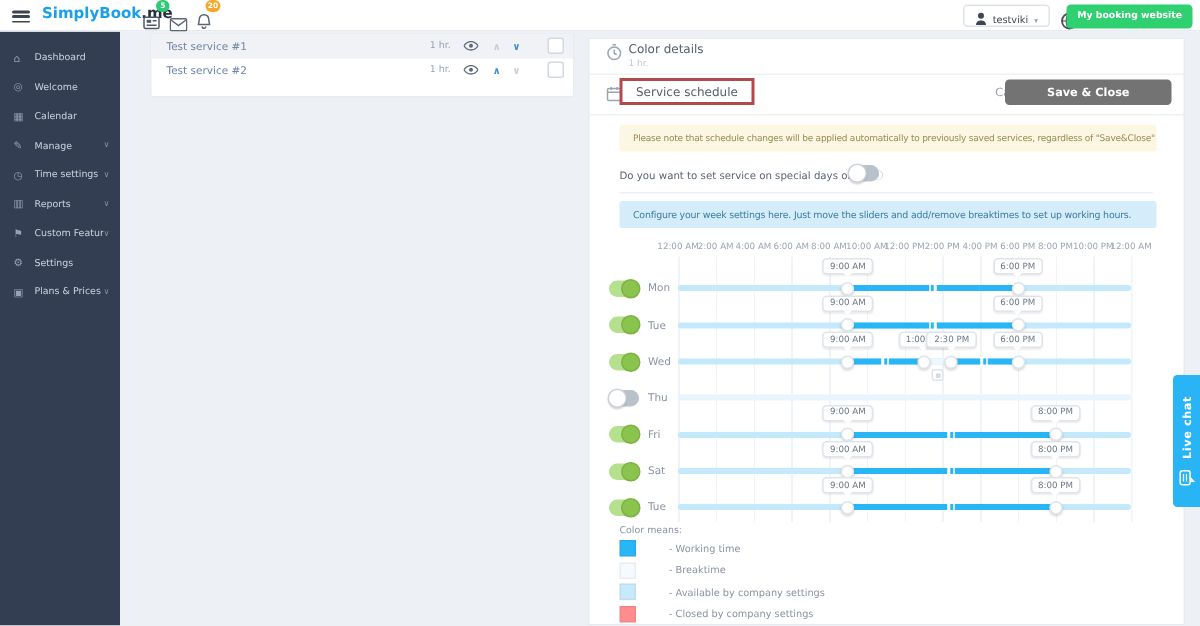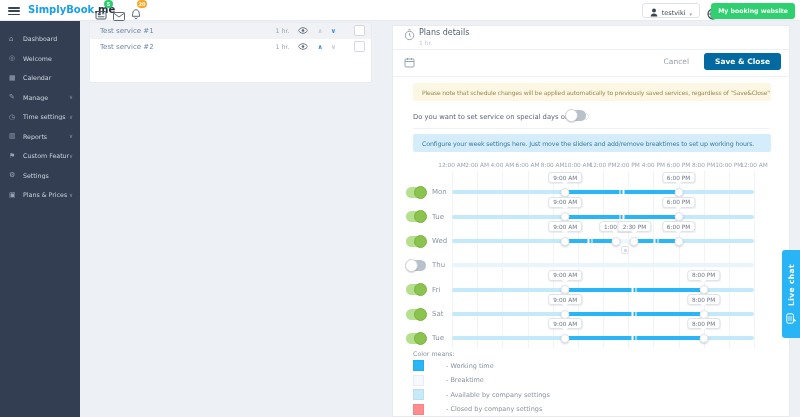--- a/index.html
+++ b/index.html
@@ -23,40 +23,40 @@
   .book-btn { position:absolute; right:5px; top:2.5px; height:16px; background:#2ed06f; border-radius:3px; color:#fff; font-size:6.2px; font-weight:bold; display:flex; align-items:center; padding:0 7px; white-space:nowrap; }
 
   
   .sidebar { position:absolute; left:0; top:21px; width:80px; height:396px; background:#333e52; z-index:5; padding-top:8px; }
   .sb-item { height:19.5px; display:flex; align-items:center; padding:0 7px 0 9px; cursor:pointer; }
   .sb-ic { width:14px; font-size:7px; color:#96a1b3; }
   .sb-lb { flex:1; font-size:6.3px; color:#cbd3df; white-space:nowrap; overflow:hidden; }
   .sb-ch { font-size:5.5px; color:#8591a5; }
 
   
-  .svc-card { position:absolute; left:89px; top:21.5px; width:283px; background:#fff; border:1px solid #e9ecf0; border-radius:2px; padding-bottom:27px; z-index:4; }
+  .svc-card { position:absolute; left:100px; top:21.5px; width:283px; background:#fff; border:1px solid #e9ecf0; border-radius:2px; padding-bottom:9px; z-index:4; }
   .svc-row { height:16px; display:flex; align-items:center; padding:0 6px 0 10px; cursor:pointer; }
   .svc-row.selected { background:#f0f2f6; }
   .svc-name { flex:1; font-size:7px; color:#6e86a4; white-space:nowrap; }
   .svc-dur { font-size:6.3px; color:#9aa3b0; margin-right:9px; }
   .svc-eye { margin-right:9px; display:flex; }
   .arrow { font-size:6.5px; font-weight:bold; color:#c7cdd6; margin-right:8px; }
   .arrow.active { color:#3e8ed6; }
   .svc-cb { width:11px; height:11px; border:1px solid #d4d9df; border-radius:2px; background:#fff; margin-left:10px; }
 
   
   .panel { position:absolute; left:392px; top:25px; width:398px; height:392px; background:#fff; border:1px solid #e7eaee; z-index:3; }
   .divider { position:absolute; left:0; right:0; height:1px; background:#eef1f4; }
   .divider.inset { left:20px; right:20px; }
   .sec-title { position:absolute; font-size:8px; color:#55606e; white-space:nowrap; }
   .sub { position:absolute; left:26px; top:13px; font-size:6px; color:#c2c9d3; }
   .sec-ic { position:absolute; left:11px; display:flex; }
   .redbox { position:absolute; left:20px; top:26px; border:2px solid #b34a4a; padding:2.5px 9px; font-size:8px; color:#55606e; white-space:nowrap; }
   .cancel { position:absolute; right:100px; top:31px; font-size:7.5px; color:#98a1ad; cursor:pointer; }
-  .save-btn { position:absolute; right:8px; top:27px; height:17px; background:#0369a1; border-radius:3px; color:#fff; font-size:7.5px; font-weight:bold; display:flex; align-items:center; padding:0 11px; white-space:nowrap; cursor:pointer; }
+  .save-btn { position:absolute; right:8px; top:27px; height:17px; background:#737373; border-radius:3px; color:#fff; font-size:7.5px; font-weight:bold; display:flex; align-items:center; padding:0 28px; white-space:nowrap; cursor:pointer; }
   .notice { position:absolute; left:20px; width:358px; height:18px; border-radius:2px; font-size:6px; letter-spacing:-.15px; display:flex; align-items:center; padding:0 9px; white-space:nowrap; overflow:hidden; }
   .notice.yellow { top:57px; background:#fcf7e3; color:#9c8a54; }
   .notice.blue { top:108px; background:#d5edfa; color:#3c7d9e; font-size:6.3px; }
   .question { position:absolute; left:20px; top:86px; font-size:6.8px; color:#5a6472; white-space:nowrap; }
   .info-ic { font-size:7px; color:#c6cdd7; margin-left:3px; }
 
   
   .tgl { width:20px; height:11px; border-radius:6px; position:absolute; cursor:pointer; }
   .tgl .knob { position:absolute; width:13px; height:13px; border-radius:50%; top:-1px; }
   .tgl.on { background:#b5e08e; }
@@ -222,31 +222,34 @@
   </div>
 
 <div class="panel">
   <div class="sec-ic" style="top:3px;">
     <svg width="11" height="12">
         <circle cx="5.5" cy="6.5" r="4.2" fill="none" stroke="#9aa5b3"></circle>
         <path d="M5.5 4.2V6.5l1.6 1" stroke="#9aa5b3" fill="none"></path>
         <line x1="4.3" y1=".8" x2="6.7" y2=".8" stroke="#9aa5b3"></line>
       </svg>
   </div>
-  <div class="sec-title" style="left:26px;top:2px;">Plans details</div>
+  <div class="sec-title" style="left:26px;top:2px;">Color details</div>
   <div class="sub">1 hr.</div>
   <div class="divider" style="top:23px;"></div>
 
   <div class="sec-ic" style="top:31px;">
     <svg width="11" height="11">
         <rect x="1" y="2" width="9" height="8" rx="1" fill="none" stroke="#9aa5b3"></rect>
         <line x1="1" y1="4.5" x2="10" y2="4.5" stroke="#9aa5b3"></line>
         <line x1="3.5" y1="1" x2="3.5" y2="3" stroke="#9aa5b3"></line>
         <line x1="7.5" y1="1" x2="7.5" y2="3" stroke="#9aa5b3"></line>
       </svg>
+  </div>
+  <div class="redbox">
+    <span>Service schedule</span>
   </div>
   <div class="cancel">Cancel</div>
   <div class="save-btn">Save &amp; Close</div>
   <div class="divider" style="top:50px;"></div>
 
   <div class="notice yellow">Please note that schedule changes will be applied automatically to previously saved services, regardless of "Save&amp;Close" button</div>
 
   <div class="question"><span>Do you want to set service on special days only?</span><span class="info-ic">ⓘ</span></div>
   <div class="tgl off" style="left:173px;top:84px;">
       <span class="knob"></span>

